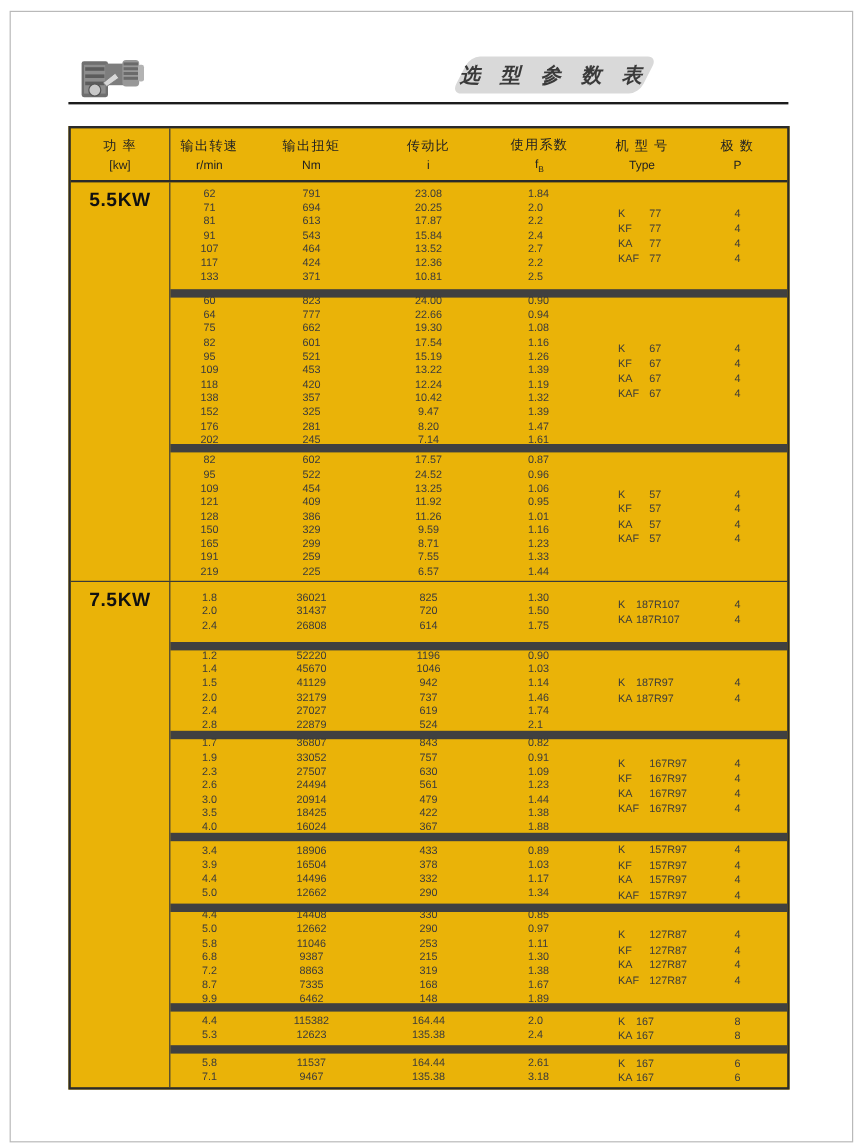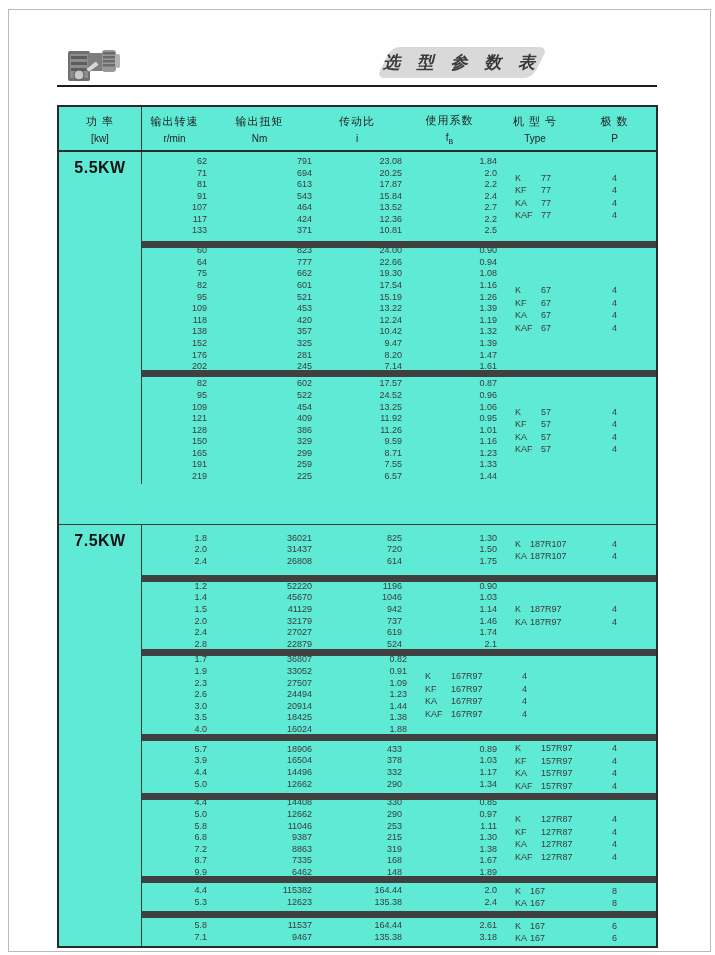--- a/index.html
+++ b/index.html
@@ -21,49 +21,49 @@
   }
   .banner-text{
     transform:skewX(27deg);font-style:italic;font-weight:bold;
     font-size:17px;letter-spacing:6px;color:#3a3a3a;white-space:nowrap;
   }
   .header-rule{position:absolute;left:57px;top:85px;width:600px;height:2px;background:#1c1c1c;}
 
   
   .spec-table{
     position:absolute;left:57px;top:105px;width:601px;
-    border:2px solid #2a2a2a;background:#5eead4;box-sizing:border-box;
+    border:2px solid #2a2a2a;background:#eab308;box-sizing:border-box;
   }
   .thead{display:flex;height:43px;border-bottom:2px solid #2a2a2a;}
   .hcell{display:flex;flex-direction:column;justify-content:center;align-items:center;gap:4px;box-sizing:border-box;}
   .hlabel{font-size:11px;letter-spacing:1px;color:#222;}
   .hunit{font-size:10px;color:#222;}
   .hunit sub{font-size:7px;}
 
   .col-power{width:83px;}
   .col-speed{width:65px;}
   .col-torque{width:105px;}
   .col-ratio{width:90px;}
   .col-factor{width:95px;}
   .col-type{width:76px;}
   .col-poles{width:83px;}
   .hcell.col-power{border-right:1px solid #3a3a3a;}
 
   .section{display:flex;}
-  .section + .section{border-top:1px solid #3a3a3a;margin-top:40px;}
+  .section + .section{border-top:1px solid #3a3a3a;}
   .power-cell{
     width:83px;border-right:1px solid #3a3a3a;box-sizing:border-box;
     text-align:center;padding-top:7px;flex-shrink:0;
   }
   .power-label{font-weight:bold;font-size:16px;letter-spacing:.5px;color:#111;}
   .blocks{flex:1;display:flex;flex-direction:column;}
   .block{display:flex;box-sizing:border-box;}
   .block + .block{border-top:7px solid #404040;}
 
-  .vals{display:flex;flex-direction:column;justify-content:center;box-sizing:border-box;align-items:flex-end;}
+  .vals{display:flex;flex-direction:column;justify-content:center;box-sizing:border-box;}
   .val{line-height:11.6px;font-size:9px;text-align:center;color:#3b3b3b;white-space:nowrap;}
   .vals.col-factor .val{text-align:left;padding-left:38px;}
 
   .typestack{display:flex;flex-direction:column;justify-content:center;box-sizing:border-box;padding-left:18px;}
   .type-line{display:flex;line-height:12.5px;font-size:9px;color:#3b3b3b;white-space:nowrap;}
   .type-prefix{display:inline-block;width:15px;}
   .prefix3 .type-prefix{width:26px;}
   .polestack{display:flex;flex-direction:column;justify-content:center;box-sizing:border-box;}
   .polestack .val{line-height:12.5px;}
 </style>
@@ -447,20 +447,29 @@
               </div>
               <div class="vals col-torque">
                 <div class="val">36807</div>
                 <div class="val">33052</div>
                 <div class="val">27507</div>
                 <div class="val">24494</div>
                 <div class="val">20914</div>
                 <div class="val">18425</div>
                 <div class="val">16024</div>
               </div>
+              <div class="vals col-ratio">
+                <div class="val">843</div>
+                <div class="val">757</div>
+                <div class="val">630</div>
+                <div class="val">561</div>
+                <div class="val">479</div>
+                <div class="val">422</div>
+                <div class="val">367</div>
+              </div>
               <div class="vals col-factor">
                 <div class="val">0.82</div>
                 <div class="val">0.91</div>
                 <div class="val">1.09</div>
                 <div class="val">1.23</div>
                 <div class="val">1.44</div>
                 <div class="val">1.38</div>
                 <div class="val">1.88</div>
               </div>
               <div class="typestack col-type">
@@ -483,21 +492,21 @@
               </div>
               <div class="polestack col-poles">
                 <div class="val">4</div>
                 <div class="val">4</div>
                 <div class="val">4</div>
                 <div class="val">4</div>
               </div>
             </div>
             <div class="block prefix3" style="height: 59px;">
               <div class="vals col-speed">
-                <div class="val">5.7</div>
+                <div class="val">3.4</div>
                 <div class="val">3.9</div>
                 <div class="val">4.4</div>
                 <div class="val">5.0</div>
               </div>
               <div class="vals col-torque">
                 <div class="val">18906</div>
                 <div class="val">16504</div>
                 <div class="val">14496</div>
                 <div class="val">12662</div>
               </div>

